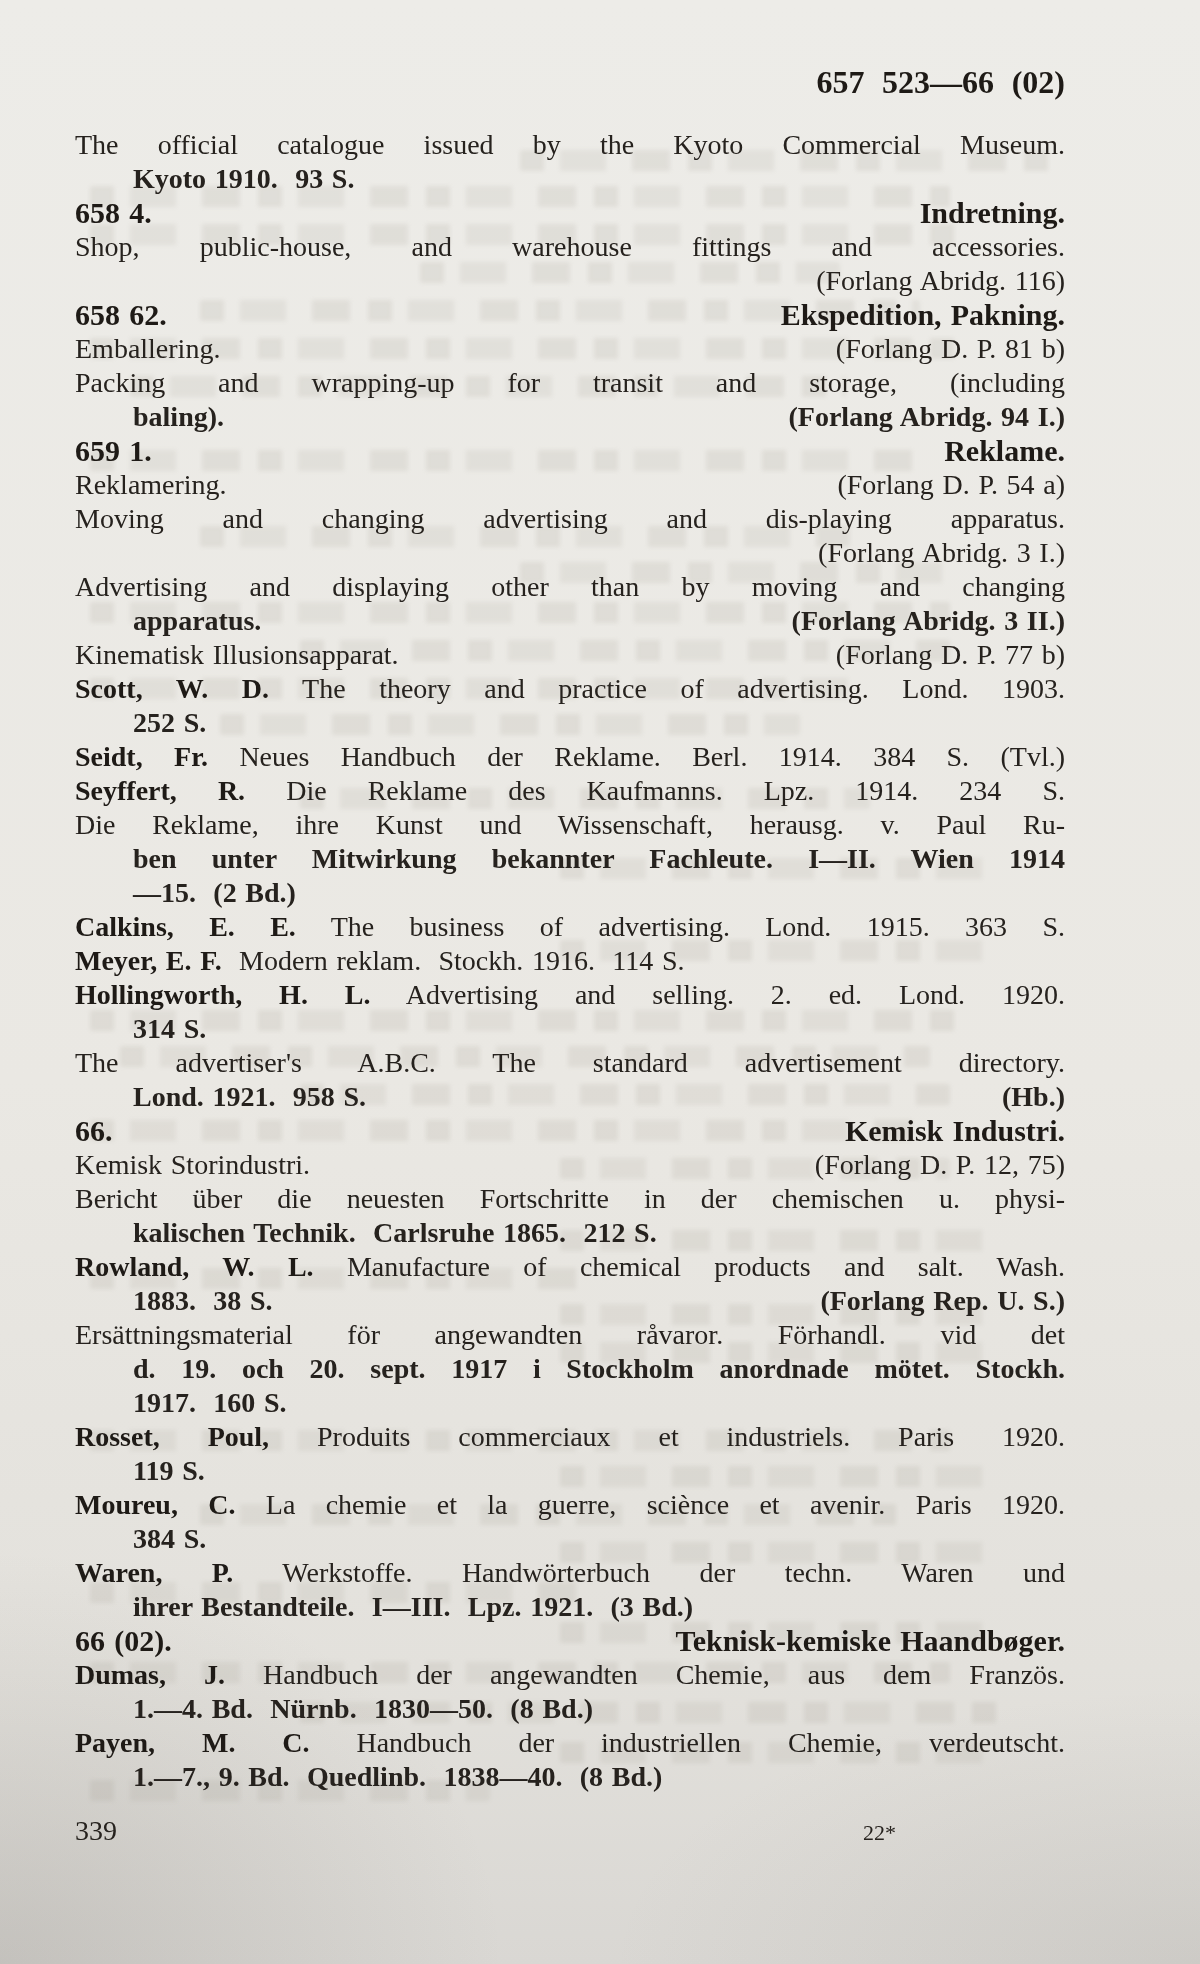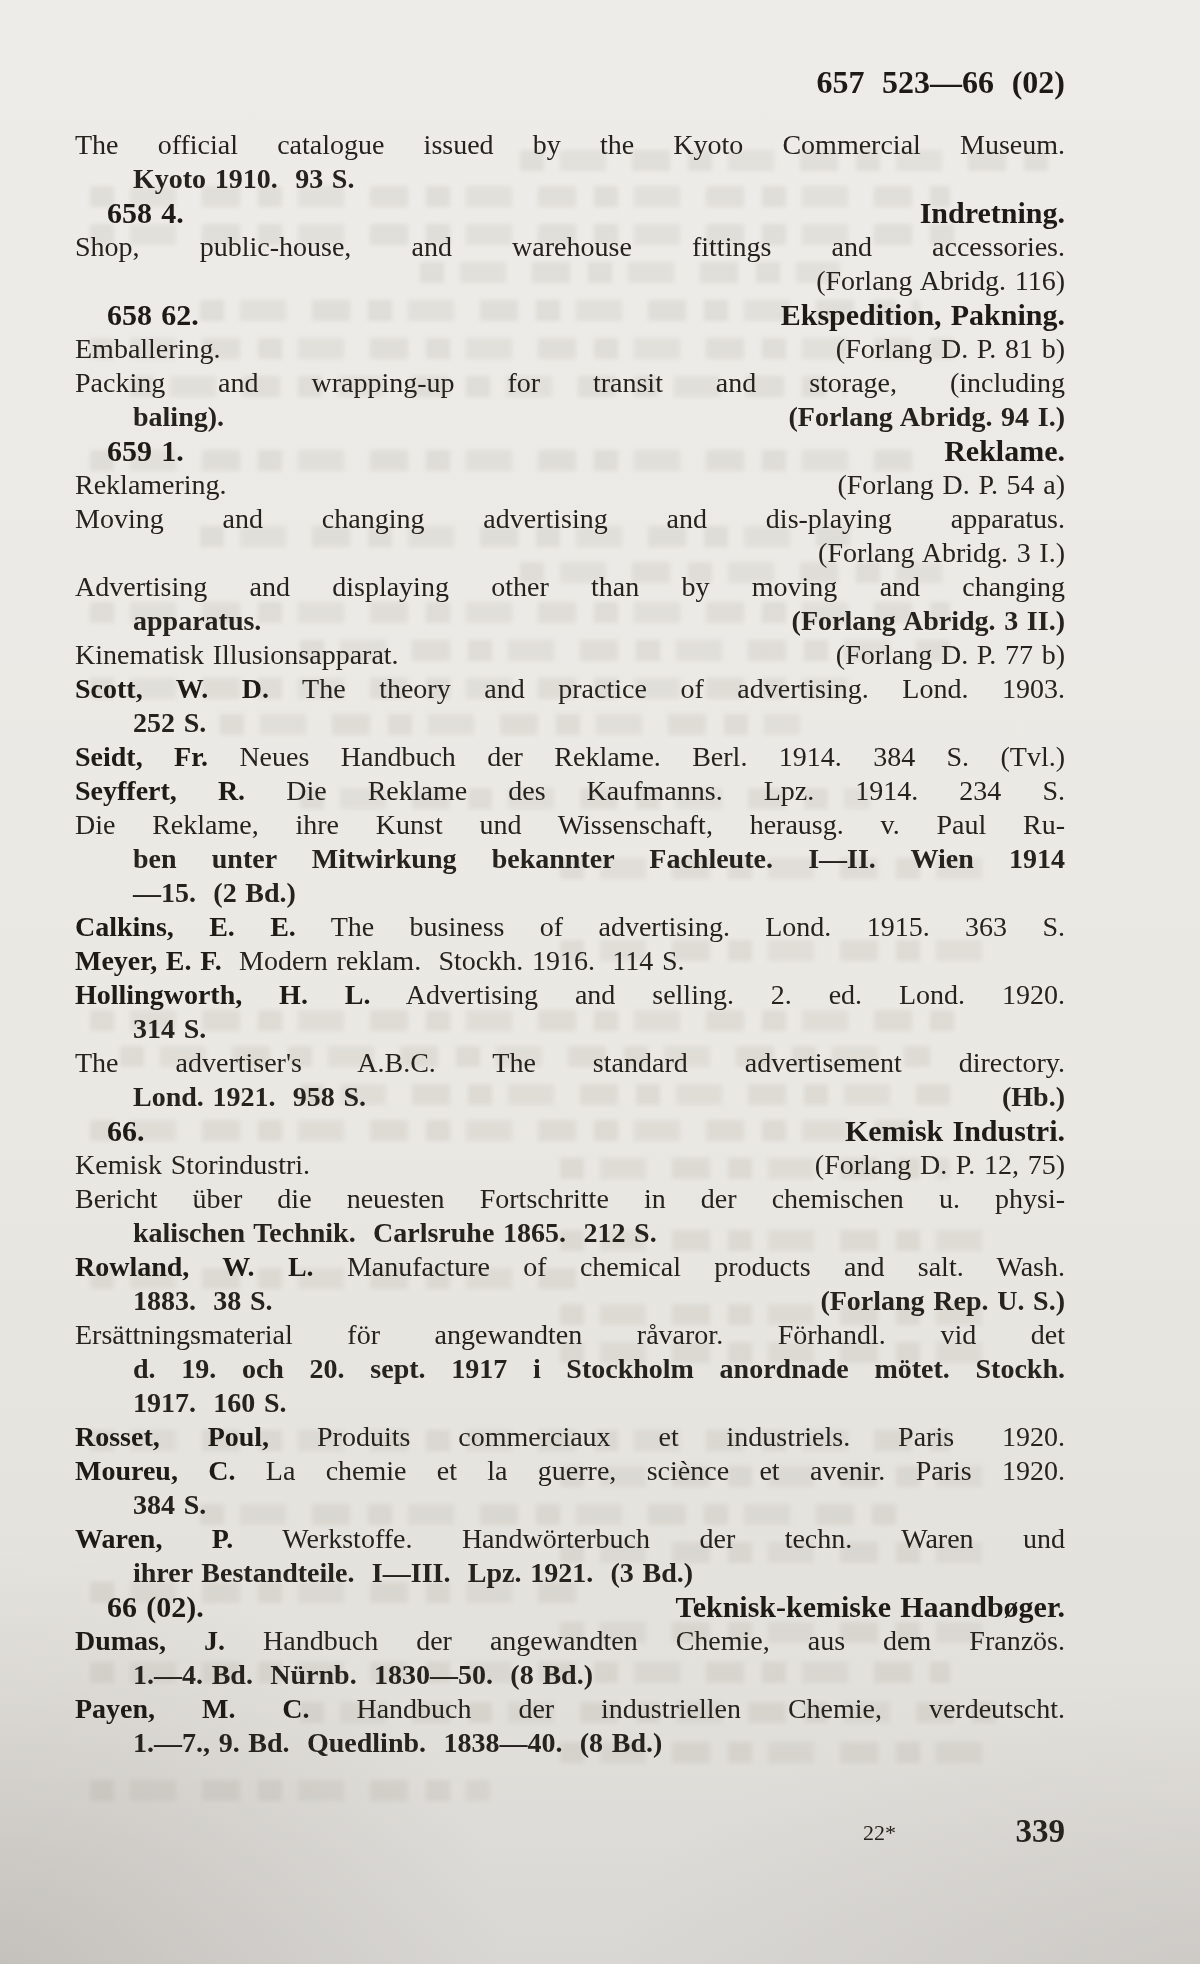--- a/index.html
+++ b/index.html
@@ -47,32 +47,32 @@
     display: flex; justify-content: space-between;
     white-space: pre;
   }
   .line.justify {
     display: block;
     white-space: normal;
     text-align: justify;
     text-align-last: justify;
   }
   .line.indent { padding-left: 58px; font-weight: bold; }
-  .line.section { font-size: 30px; margin-left: 32px; }
+  .line.section { font-size: 30px; }
   .b { font-weight: bold; color: #1e1a16; }
   .right { text-align: center; }
 
   .footer {
     position: absolute; top: 1814px; left: 75px; width: 990px;
     height: 34px; line-height: 34px;
     z-index: 1;
   }
   .page-number {
     position: absolute; left: 0; width: 100%;
-    text-align: right; font-size: 33px; font-weight: bold;
+    text-align: left; font-size: 28px;
   }
   .signature-mark {
     position: absolute; left: 788px; top: 2px;
     font-size: 22px;
   }
 </style>
 </head>
 <body>
 
 <div>
@@ -149,20 +149,21 @@
     <div class="line section"><span class="left"><span class="b">66.</span></span><span class="right b">Kemisk Industri.</span></div>
     <div class="line"><span class="left"><span>Kemisk Storindustri.</span></span><span class="right">(Forlang D. P. 12, 75)</span></div>
     <div class="line justify"><span class="left"><span>Bericht über die neuesten Fortschritte in der chemischen u. physi-</span></span></div>
     <div class="line indent"><span class="left"><span>kalischen Technik.  Carlsruhe 1865.  212 S.</span></span></div>
     <div class="line justify"><span class="left"><span class="b">Rowland, W. L.</span><span> Manufacture of chemical products and salt. Wash.</span></span></div>
     <div class="line indent"><span class="left"><span>1883.  38 S.</span></span><span class="right">(Forlang Rep. U. S.)</span></div>
     <div class="line justify"><span class="left"><span>Ersättningsmaterial för angewandten råvaror. Förhandl. vid det</span></span></div>
     <div class="line justify indent"><span class="left"><span>d. 19. och 20. sept. 1917 i Stockholm anordnade mötet. Stockh.</span></span></div>
     <div class="line indent"><span class="left"><span>1917.  160 S.</span></span></div>
     <div class="line justify"><span class="left"><span class="b">Rosset, Poul,</span><span> Produits commerciaux et industriels. Paris 1920.</span></span></div>
+    <div class="line indent"><span class="left"><span>119 S.</span></span></div>
     <div class="line justify"><span class="left"><span class="b">Moureu, C.</span><span> La chemie et la guerre, sciènce et avenir. Paris 1920.</span></span></div>
     <div class="line indent"><span class="left"><span>384 S.</span></span></div>
     <div class="line justify"><span class="left"><span class="b">Waren, P.</span><span> Werkstoffe. Handwörterbuch der techn. Waren und</span></span></div>
     <div class="line indent"><span class="left"><span>ihrer Bestandteile.  I—III.  Lpz. 1921.  (3 Bd.)</span></span></div>
     <div class="line section"><span class="left"><span class="b">66 (02).</span></span><span class="right b">Teknisk-kemiske Haandbøger.</span></div>
     <div class="line justify"><span class="left"><span class="b">Dumas, J.</span><span> Handbuch der angewandten Chemie, aus dem Französ.</span></span></div>
     <div class="line indent"><span class="left"><span>1.—4. Bd.  Nürnb.  1830—50.  (8 Bd.)</span></span></div>
     <div class="line justify"><span class="left"><span class="b">Payen, M. C.</span><span> Handbuch der industriellen Chemie, verdeutscht.</span></span></div>
     <div class="line indent"><span class="left"><span>1.—7., 9. Bd.  Quedlinb.  1838—40.  (8 Bd.)</span></span></div>
   </div>

